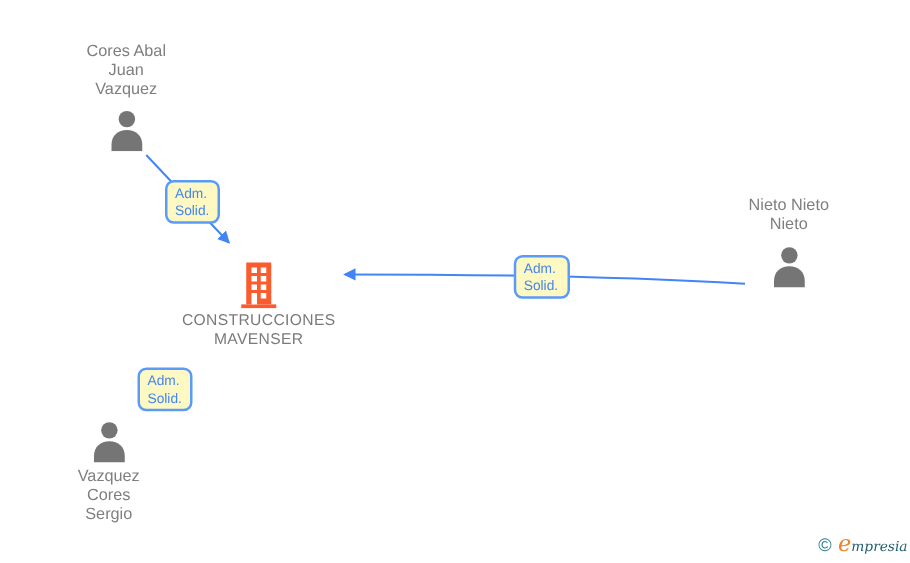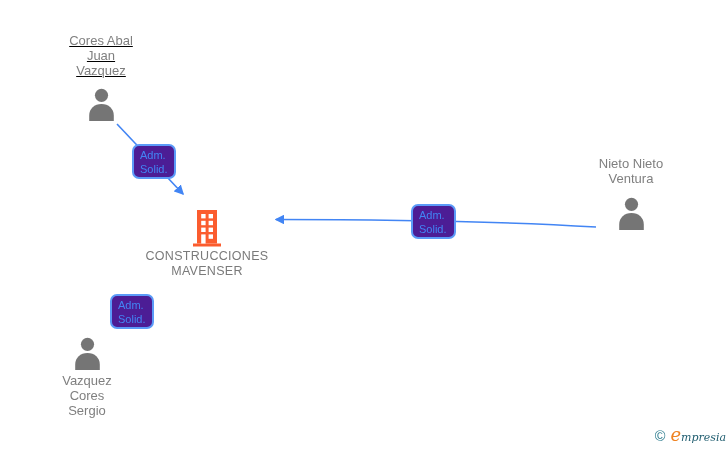--- a/index.html
+++ b/index.html
@@ -42,21 +42,21 @@
     font-size: 12.5px;
     line-height: 14.5px;
     letter-spacing: 0.3px;
   }
   .person-icon-svg { fill: #757575; }
   .building-icon-svg .b-body { fill: #fb5c2e; }
   .building-icon-svg .b-win { fill: #ffffff; }
   .edge-label {
     position: absolute;
     box-sizing: border-box;
-    background: #4c1d95;
+    background: #fef9c3;
     border: 2px solid #5b9bf8;
     border-radius: 7px;
     color: #4285f4;
     font-size: 11px;
     line-height: 14px;
     padding: 2px 0 0 6px;
     text-align: left;
   }
   .footer-brand {
     position: absolute;
@@ -95,36 +95,36 @@
   <svg class="edges-layer" width="728" height="450" viewBox="0 0 728 450">
     <defs>
       <marker id="arrowhead" viewBox="0 0 10 10" refX="8.5" refY="5" markerWidth="6.2" markerHeight="6.2" orient="auto">
         <path d="M0,0 L10,5 L0,10 z" fill="#4285f4"></path>
       </marker>
     </defs>
     <path class="edge-line" d="M117,124 L183,194" marker-end="url(#arrowhead)"></path>
     <path class="edge-line" d="M596,227 C520,222.5 400,219.5 276,219.5" marker-end="url(#arrowhead)"></path>
   </svg>
 
-  <div class="node" style="left:41px; top:33px; width:120px;text-decoration:underline;">
+  <div class="node" style="left:41px; top:33px; width:120px;">
     <div class="person-name" style="width:120px;">
       <div>Cores Abal</div>
       <div>Juan</div>
       <div>Vazquez</div>
     </div>
     <svg class="person-icon-svg" style="margin-top:10px;" width="31" height="33" viewBox="0 0 32 34">
       <circle cx="16" cy="7.5" r="6.8"></circle>
       <path d="M16 16.5c-7.3 0-12.7 4.8-12.7 12V34h25.4v-5.5c0-7.2-5.4-12-12.7-12z"></path>
     </svg>
   </div>
 
   <div class="node" style="left:571px; top:156px; width:120px;align-items:center;">
     <div class="person-name" style="width:120px;">
       <div>Nieto Nieto</div>
-      <div>Ventura</div>
+      <div>Nieto</div>
     </div>
     <svg class="person-icon-svg" style="margin-top:11px;" width="31" height="33" viewBox="0 0 32 34">
       <circle cx="16" cy="7.5" r="6.8"></circle>
       <path d="M16 16.5c-7.3 0-12.7 4.8-12.7 12V34h25.4v-5.5c0-7.2-5.4-12-12.7-12z"></path>
     </svg>
   </div>
 
   <div class="node" style="left:27px; top:337px; width:120px;">
     <svg class="person-icon-svg" width="31" height="33" viewBox="0 0 32 34">
       <circle cx="16" cy="7.5" r="6.8"></circle>

